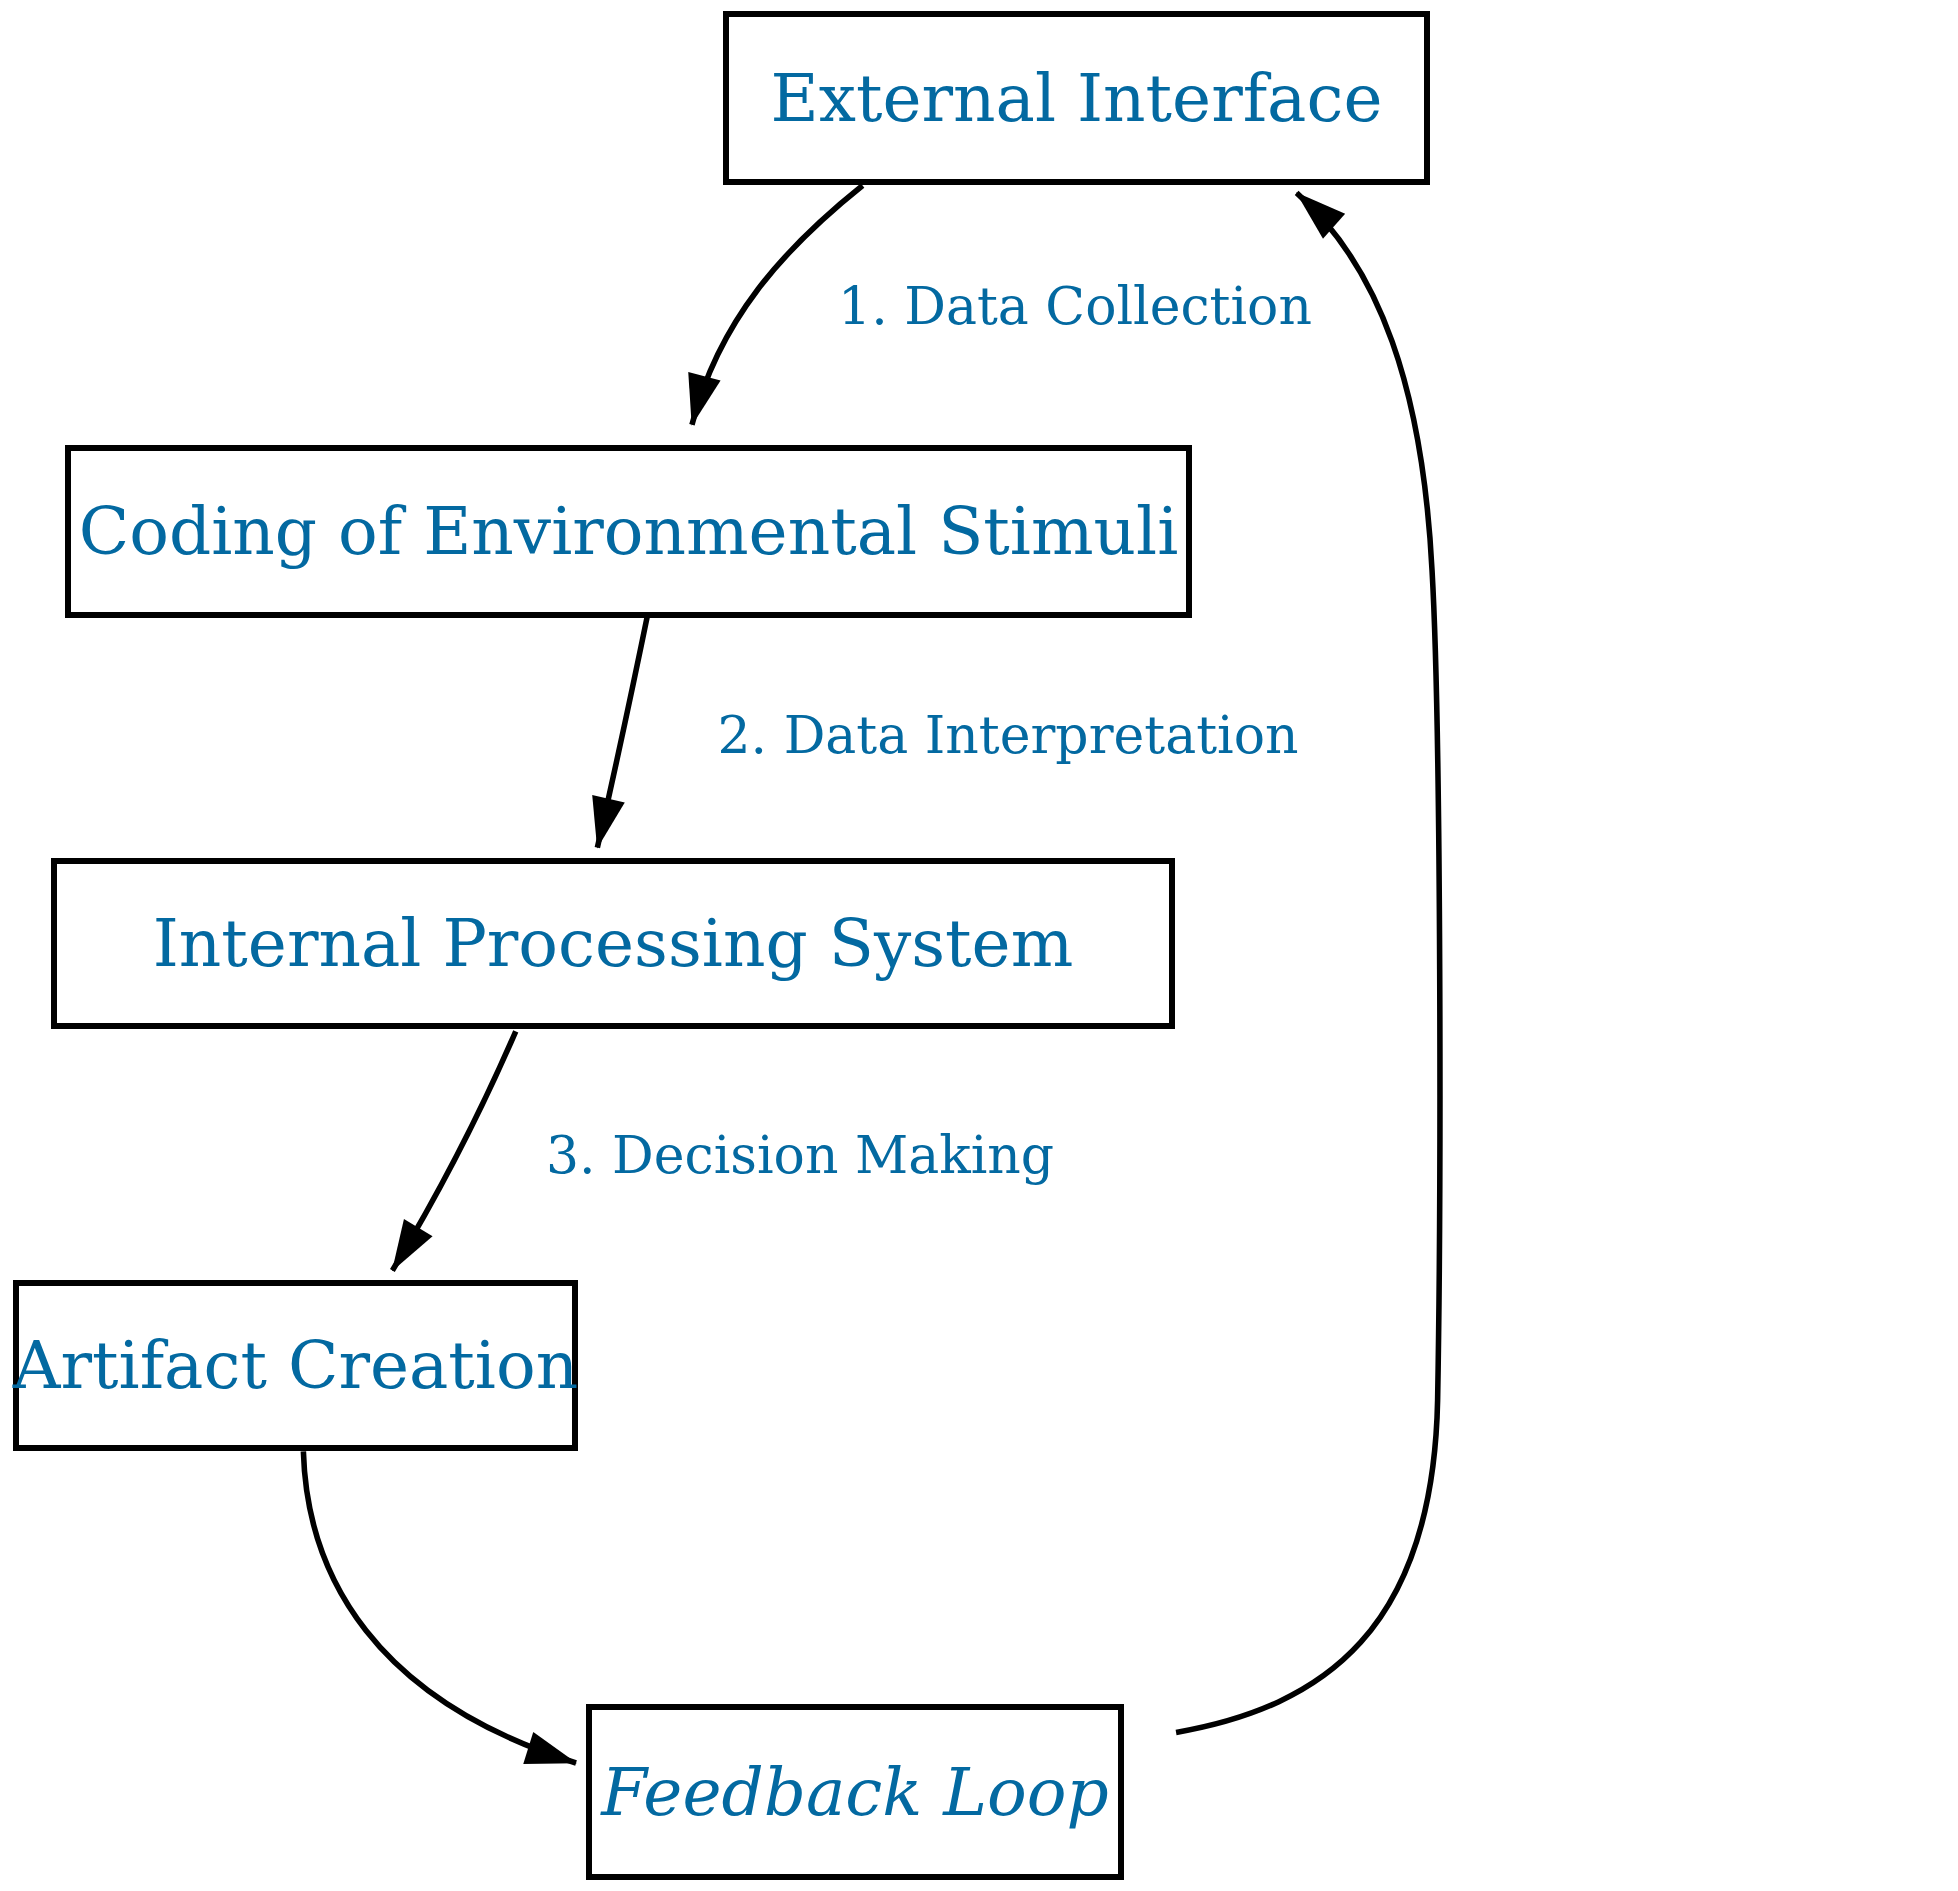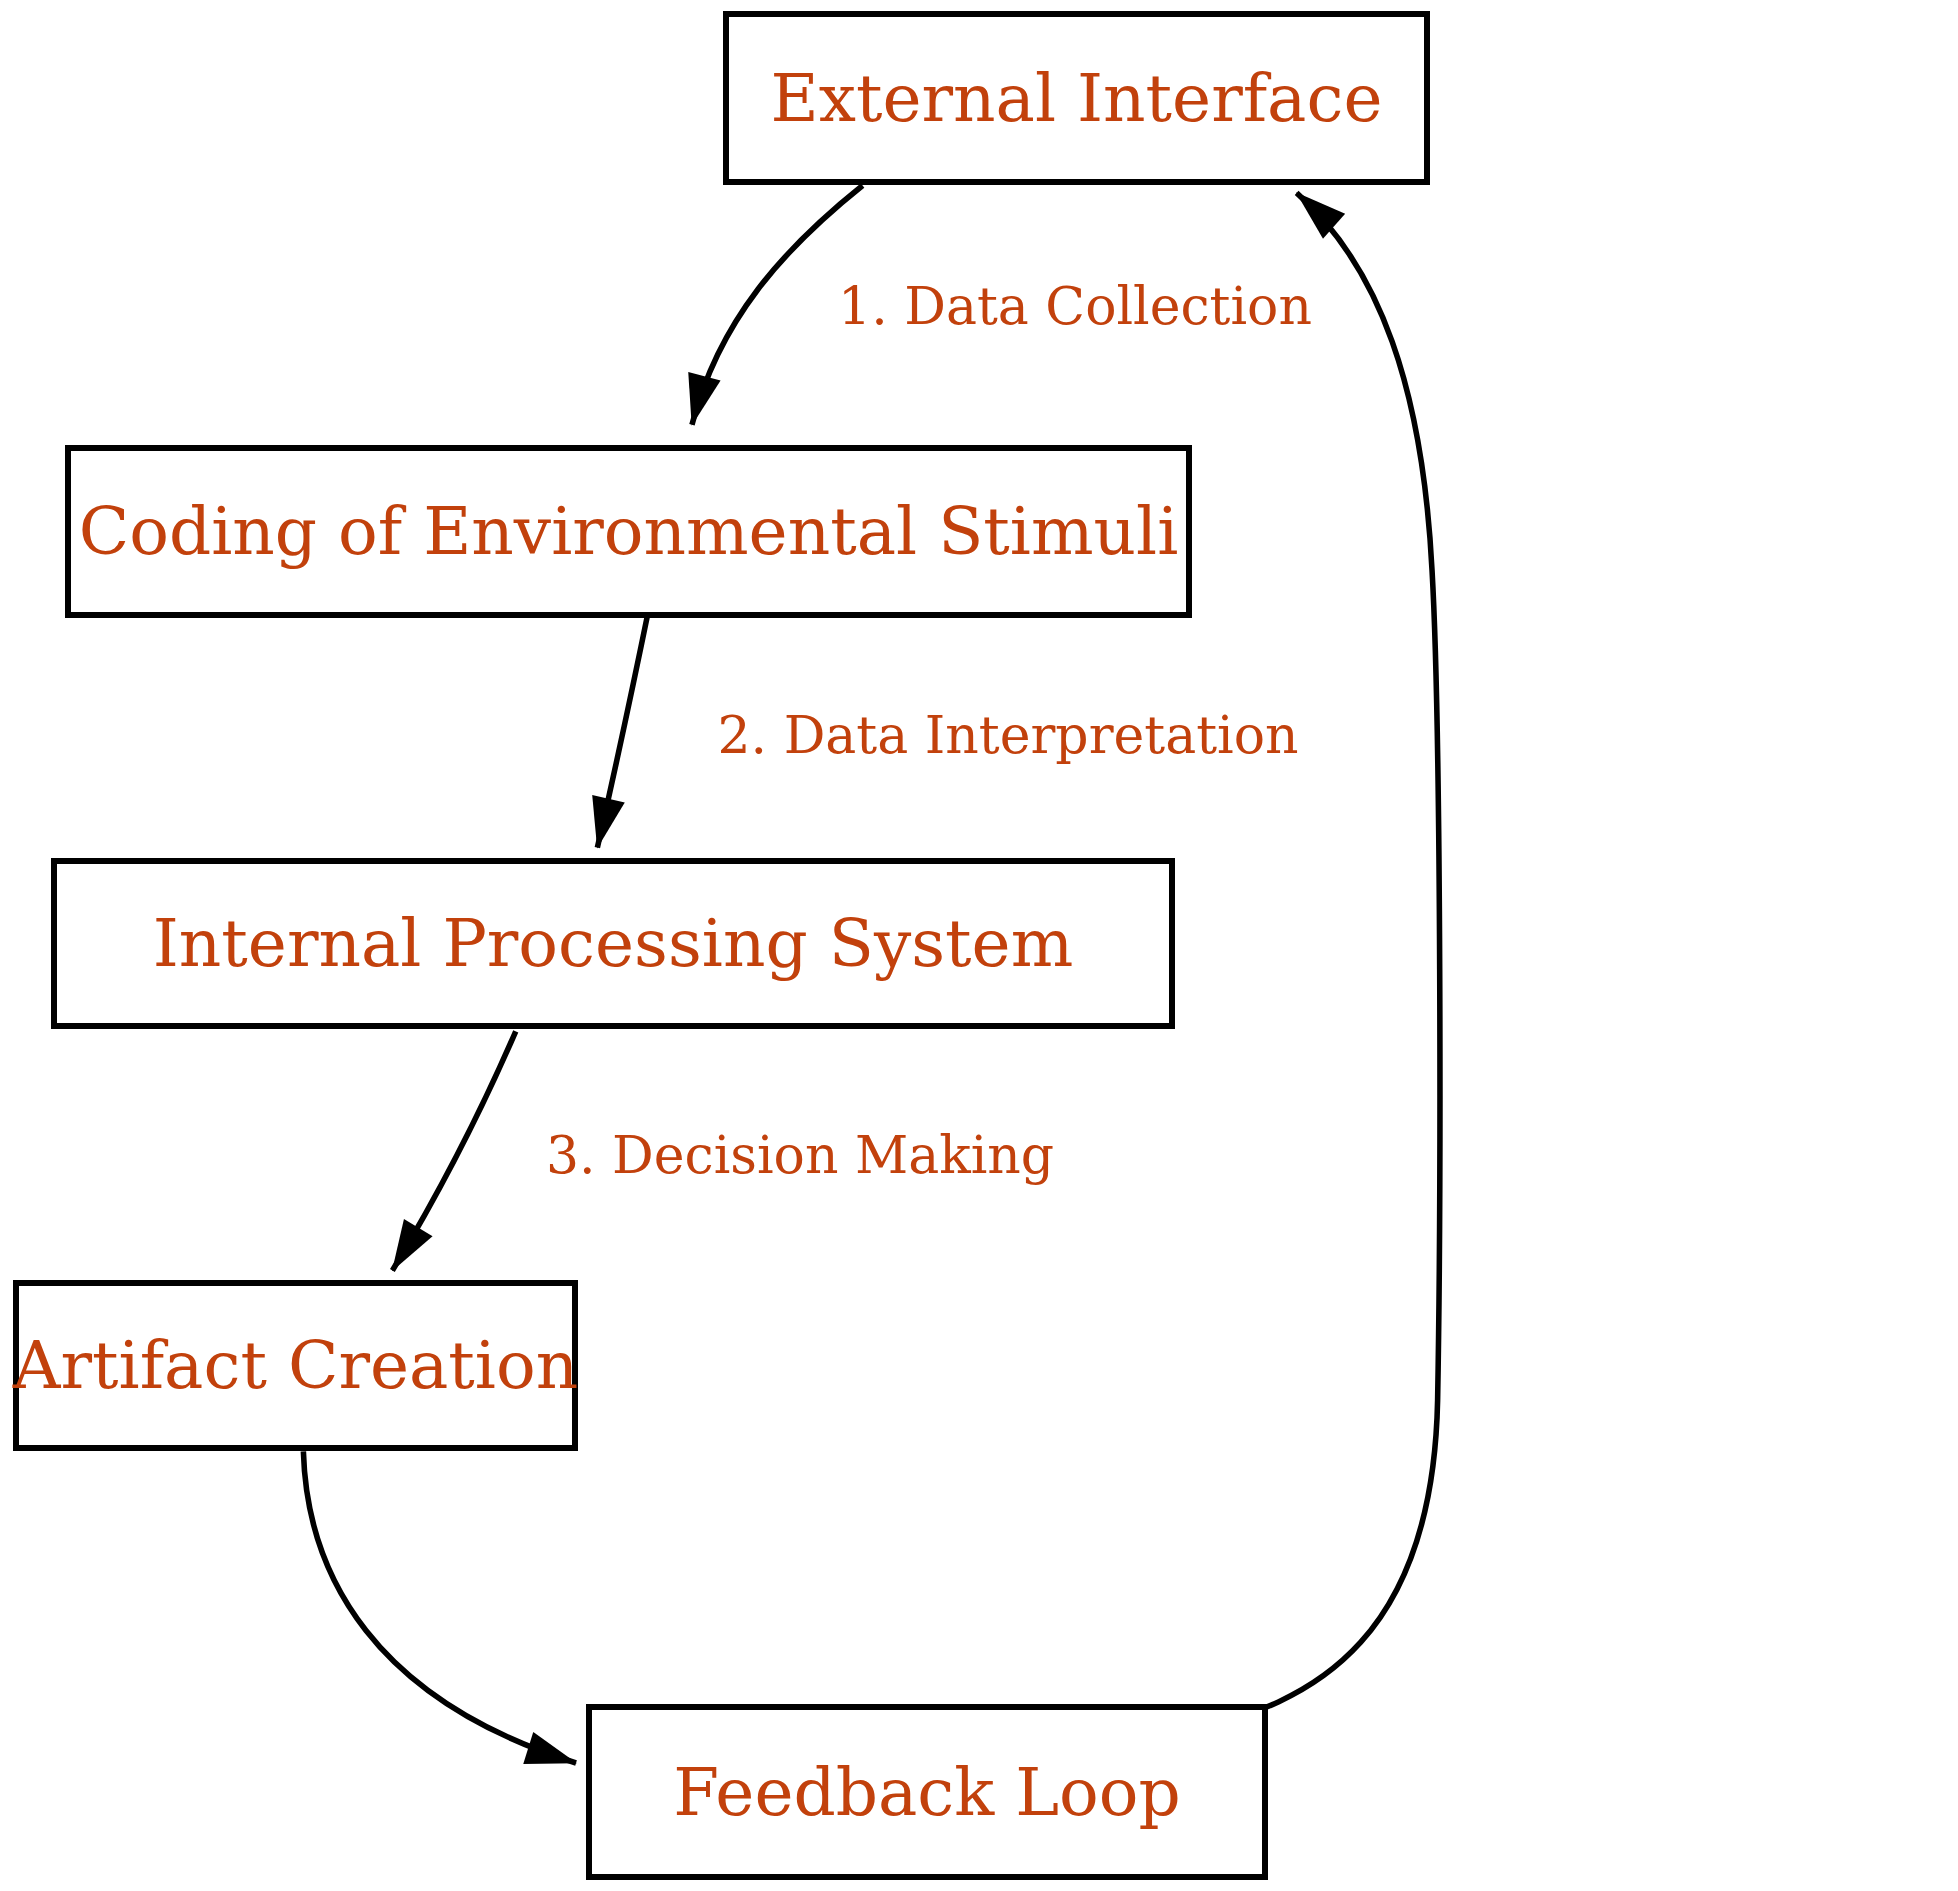--- a/index.html
+++ b/index.html
@@ -6,21 +6,21 @@
     margin: 0;
     padding: 0;
     background: #ffffff;
   }
   #canvas {
     position: relative;
     width: 1958px;
     height: 1891px;
     background: #ffffff;
     font-family: "DejaVu Serif", "Liberation Serif", serif;
-    color: #c2410c;
+    color: #0369a1;
     overflow: hidden;
   }
   #edges-layer {
     position: absolute;
     left: 0;
     top: 0;
     width: 1958px;
     height: 1891px;
   }
   .node {
@@ -32,21 +32,21 @@
     align-items: center;
     justify-content: center;
     font-size: 66px;
     white-space: nowrap;
     text-align: center;
   }
   #node-external-interface   { left: 723px; top: 11px;   width: 707px;  height: 174px; }
   #node-coding-stimuli       { left: 65px;  top: 445px;  width: 1127px; height: 173px; }
   #node-internal-processing  { left: 51px;  top: 858px;  width: 1124px; height: 171px; }
   #node-artifact-creation    { left: 13px;  top: 1280px; width: 565px;  height: 171px; }
-  #node-feedback-loop        { left: 586px; top: 1704px; width: 682px;  height: 176px; }
+  #node-feedback-loop        { left: 586px; top: 1704px; width: 538px;  height: 176px; font-style: italic; }
 
   .edge-label {
     position: absolute;
     transform: translate(-50%, -50%);
     font-size: 52px;
     white-space: nowrap;
     line-height: 1;
   }
   #label-data-collection     { left: 1075px; top: 306px; }
   #label-data-interpretation { left: 1008px; top: 735px; }

